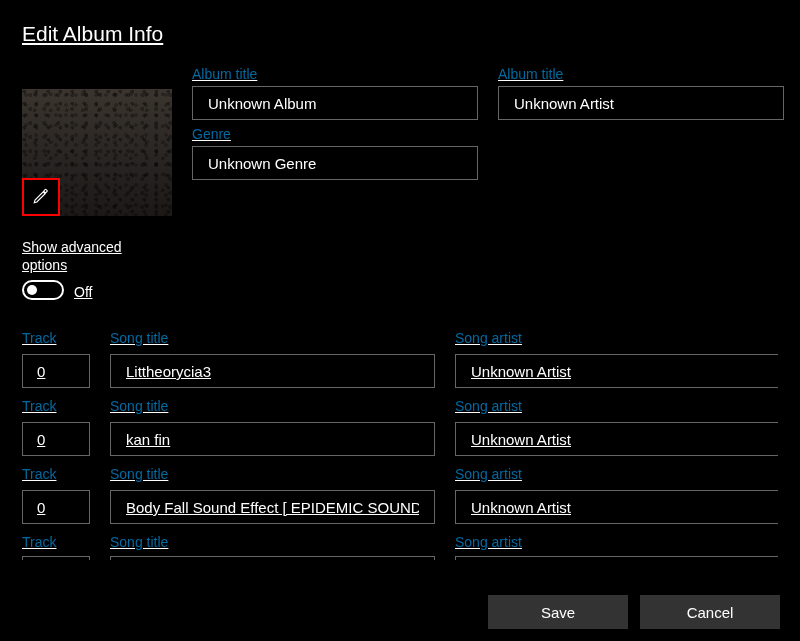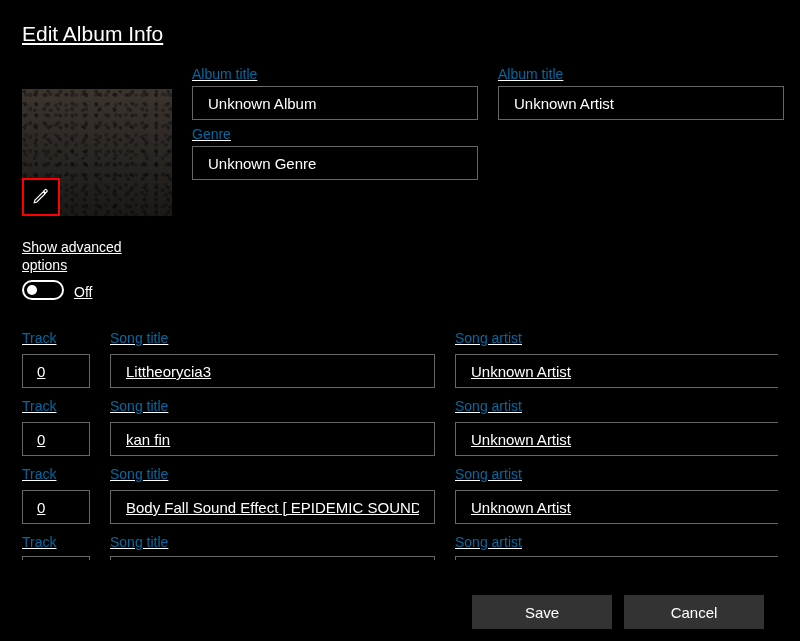--- a/index.html
+++ b/index.html
@@ -120,21 +120,21 @@
   .track-row {
     display:grid;
     grid-template-columns: 68px 325px 325px;
     column-gap: 20px;
   }
   .track-row .col { display:flex; flex-direction:column; gap:4px; }
   .track-input { text-align:left; padding-left:14px;}
   .bottom-bar {
     position:absolute;
     bottom:12px;
-    right:36px;
+    right:20px;
     display:flex;
     gap:12px;
   }
   .btn {
     background:#333;
     color:#fff;
     border:none;
     height:34px;
     width:140px;
     font-size:15px;

